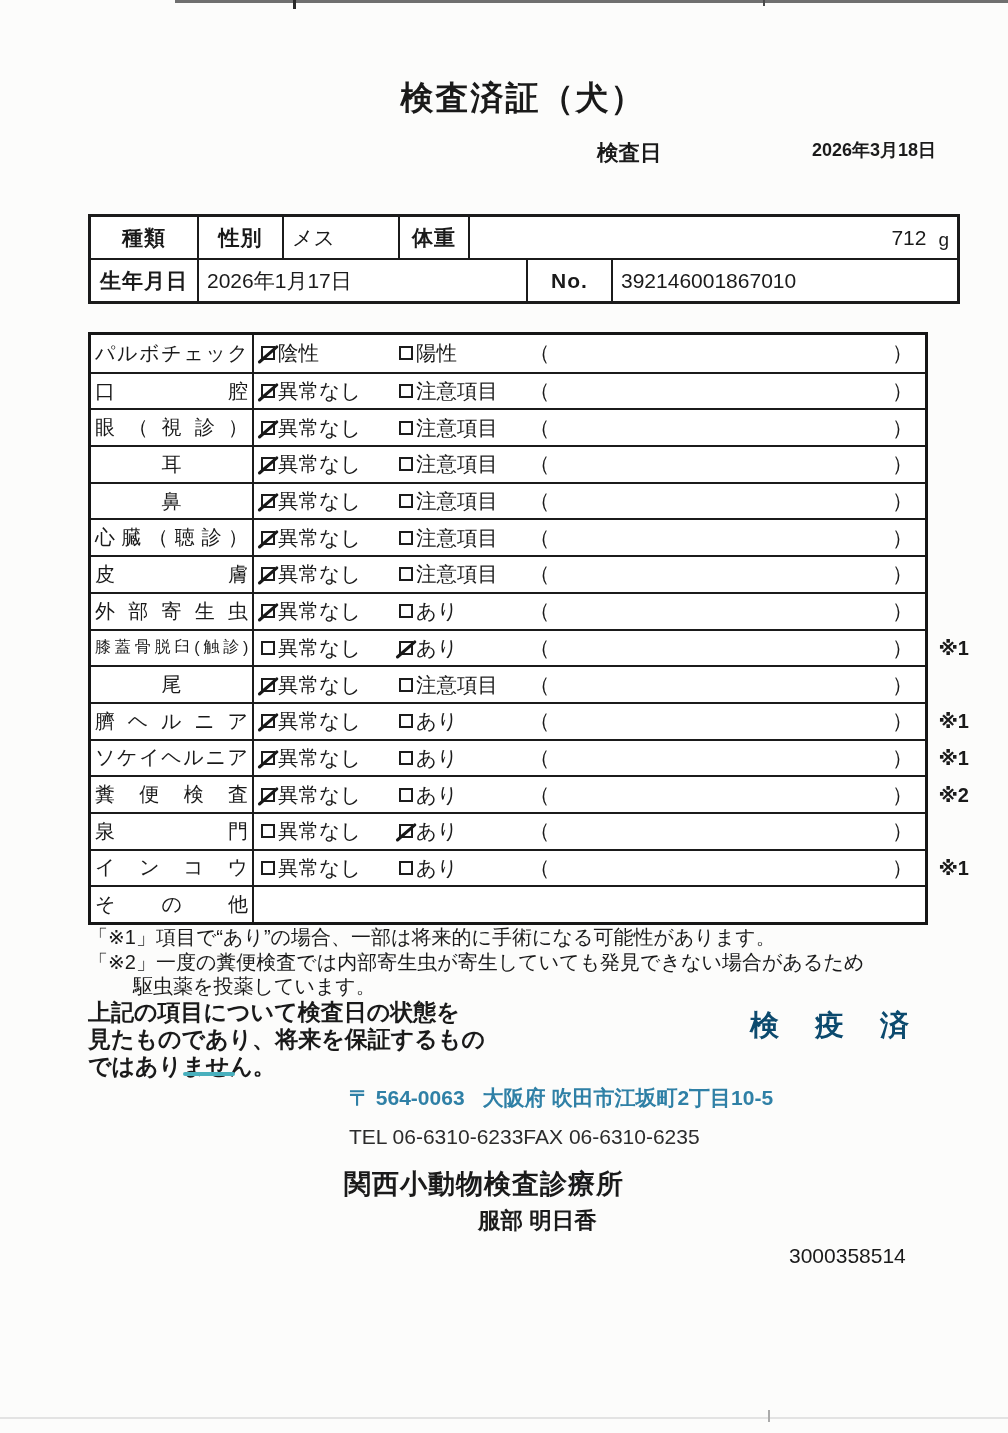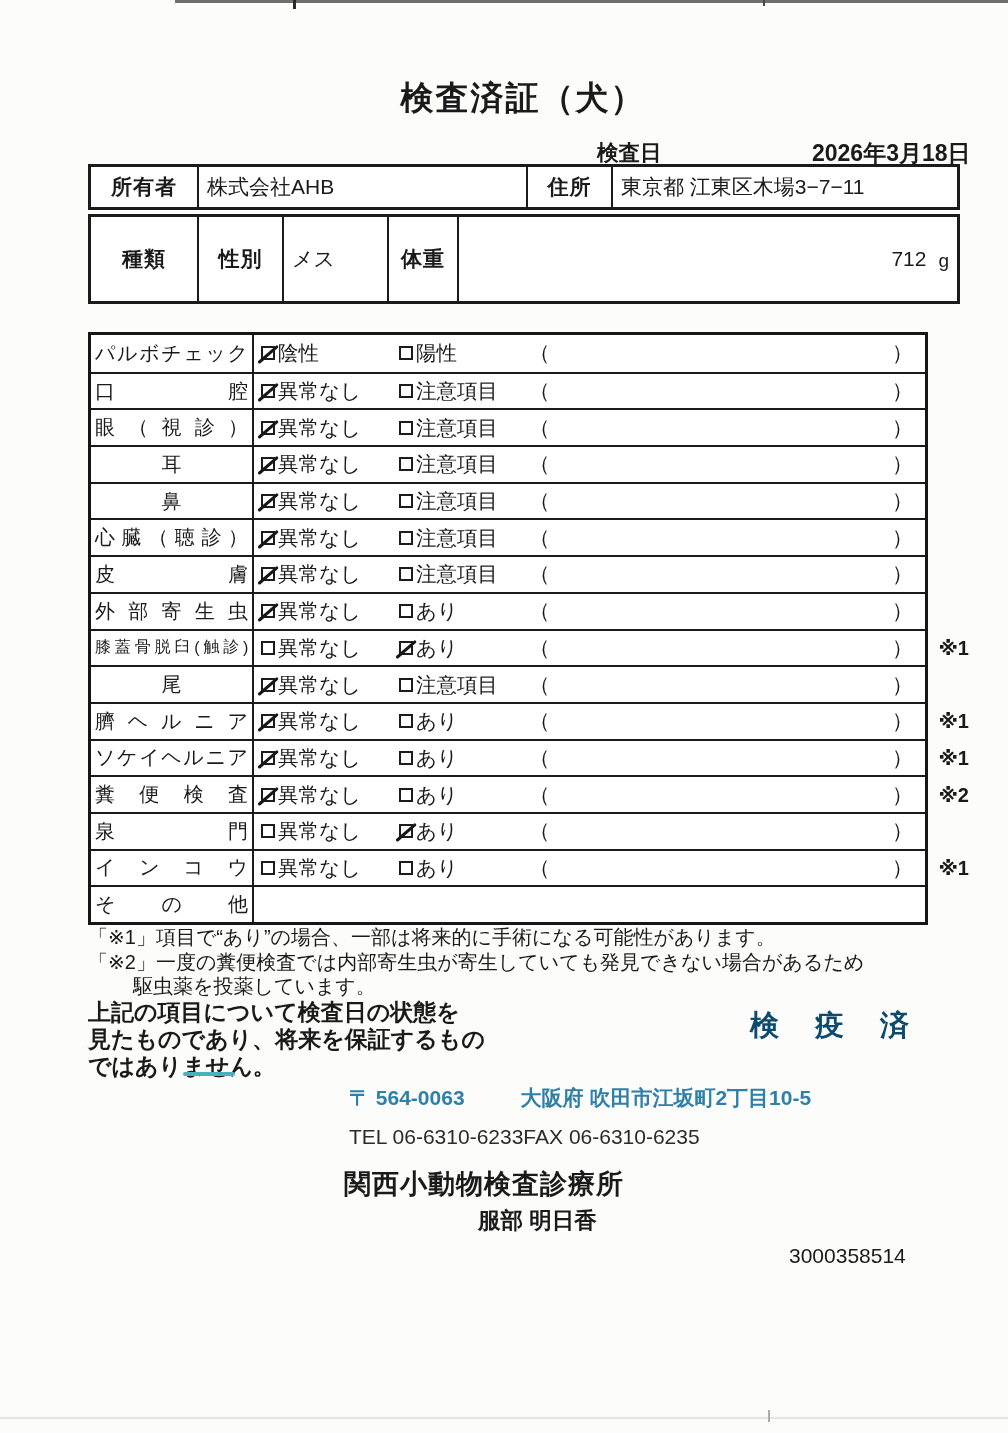--- a/index.html
+++ b/index.html
@@ -15,34 +15,34 @@
   .scan-top{left:175px;top:0;width:833px;height:3px;background:#6f6f6f;}
   .scan-tick1{left:293px;top:0;width:3px;height:9px;background:#2a2a2a;}
   .scan-tick2{left:763px;top:0;width:2px;height:6px;background:#4a4a4a;}
   .scan-bottom{left:0;top:1417px;width:1008px;height:2px;background:#e3e3e3;}
   .scan-tick3{left:768px;top:1410px;width:2px;height:12px;background:#ababab;}
 
   .title{left:0;top:76px;width:1008px;text-align:center;padding-left:38px;
          font-size:33px;font-weight:bold;letter-spacing:2px;}
 
   .examdate-label{left:597px;top:138px;font-size:21.5px;font-weight:600;}
-  .examdate-value{left:812px;top:138px;font-size:23px;font-weight:600;}
+  .examdate-value{left:812px;top:138px;font-size:18px;font-weight:600;}
 
   
   .btable{border:3px solid #1b1b1b;display:flex;flex-direction:column;background:#fff;}
   .trow{display:flex;flex:1;}
   .trow + .trow{border-top:2px solid #1b1b1b;}
   .tcell{display:flex;align-items:center;font-size:21px;padding:0 8px;overflow:hidden;white-space:nowrap;}
   .tcell + .tcell{border-left:2px solid #1b1b1b;}
   .tcell.lab{justify-content:center;font-weight:600;letter-spacing:1px;}
   .t1{left:88px;top:164px;width:872px;height:46px;}
   .t2{left:88px;top:214px;width:872px;height:90px;}
   .w-owner{width:106px;}.w-ownerv{width:329px;}.w-addr{width:85px;}
   .w-breed{width:106px;}.w-breedv{width:329px;}.w-sex{width:85px;}
-  .w-sexv{width:105px;}.w-wt{width:70px;padding:0 4px;}
+  .w-sexv{width:116px;}.w-wt{width:70px;padding:0 4px;}
   .wtv{justify-content:flex-end;}
   .wt-unit{font-size:19px;margin-left:12px;margin-top:4px;}
   .flex1{flex:1;}
 
   .intro{left:89px;top:301px;font-size:21px;font-weight:600;}
 
   
   .itable{left:88px;top:332px;width:840px;border:3px solid #161616;background:#fff;}
   .irow{display:flex;height:36.7px;position:relative;}
   .irow + .irow{border-top:2px solid #1b1b1b;}
@@ -67,21 +67,21 @@
   .note{font-size:20px;}
   .note1{left:88px;top:924px;}
   .note2{left:88px;top:949px;}
   .note3{left:133px;top:973px;}
 
   .disclaimer{left:88px;top:999px;font-size:23px;font-weight:bold;line-height:27px;white-space:pre-line;}
   .teal-underline{left:183px;top:1072px;width:52px;height:4px;background:#49b0bd;border-radius:2px;}
 
   .stamp{left:750px;top:1006px;font-size:29px;font-weight:600;letter-spacing:14px;color:#0c4a6e;}
 
-  .postal-line{left:349px;top:1084px;font-size:21px;font-weight:600;display:flex;gap:56px;}
+  .postal-line{left:349px;top:1084px;font-size:21px;font-weight:600;display:flex;gap:18px;}
   .telfax-line{left:349px;top:1125px;font-size:21px;color:#2b2b2b;display:flex;}
   .clinic{left:344px;top:1166px;font-size:27px;font-weight:600;letter-spacing:1px;}
   .vet{left:478px;top:1205px;font-size:22.5px;font-weight:600;}
   .serial{left:789px;top:1244px;font-size:21px;}
 </style>
 </head>
 <body>
 
 <div class="page">
 
@@ -89,39 +89,37 @@
   <div class="abs scan-tick1"></div>
   <div class="abs scan-tick2"></div>
   <div class="abs scan-bottom"></div>
   <div class="abs scan-tick3"></div>
 
   <div class="abs title">検査済証（犬）</div>
 
   <div class="abs examdate-label">検査日</div>
   <div class="abs examdate-value">2026年3月18日</div>
 
-  <div class="abs btable t1">
-    <div class="trow">
-      <div class="tcell lab w-owner">所有者</div>
-      <div class="tcell w-ownerv">株式会社AHB</div>
-      <div class="tcell lab w-addr">住所</div>
-      <div class="tcell flex1">東京都 江東区木場3−7−11</div>
-    </div>
-  </div>
 
   <div class="abs btable t2">
     <div class="trow">
       <div class="tcell lab w-breed">種類</div>
       <div class="tcell lab w-sex">性別</div>
       <div class="tcell w-sexv">メス</div>
       <div class="tcell lab w-wt">体重</div>
       <div class="tcell flex1 wtv">
         <span>712</span>
         <span class="wt-unit">g</span>
       </div>
+    </div>
+    <div class="trow">
+      <div class="tcell lab w-breed">生年月日</div>
+      <div class="tcell w-breedv">2026年1月17日</div>
+      <div class="tcell lab w-sex">No.</div>
+      <div class="tcell flex1">392146001867010</div>
     </div>
   </div>
 
 
   <div class="abs itable">
       <div class="irow">
       <div class="ilabel spread">
           <span>パ</span>
           <span>ル</span>
           <span>ボ</span>

